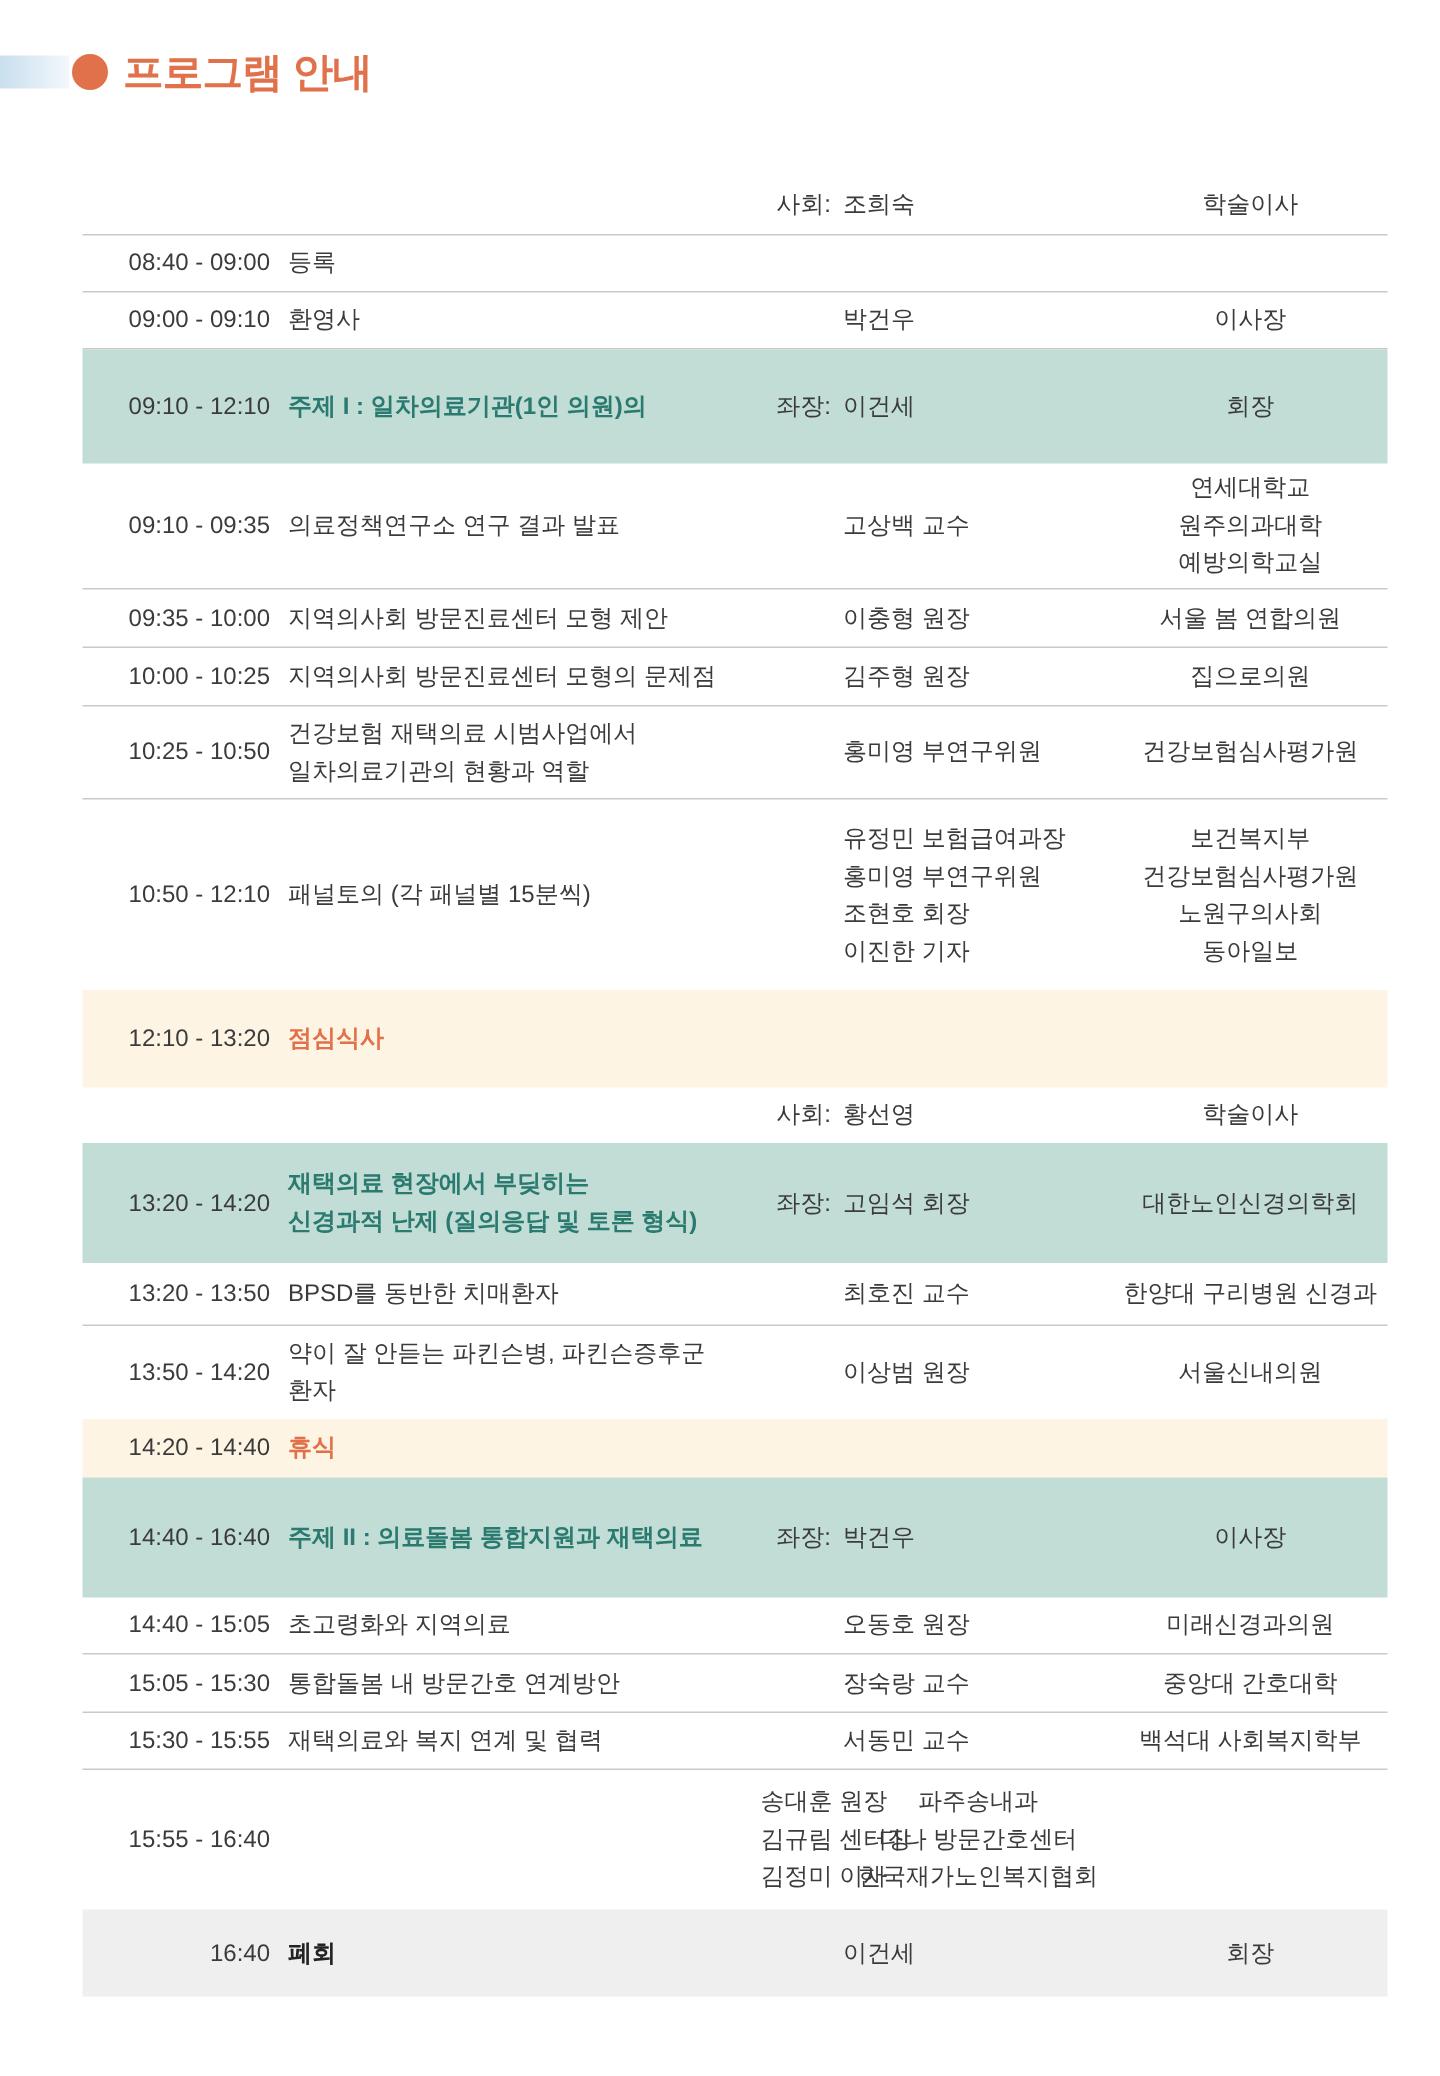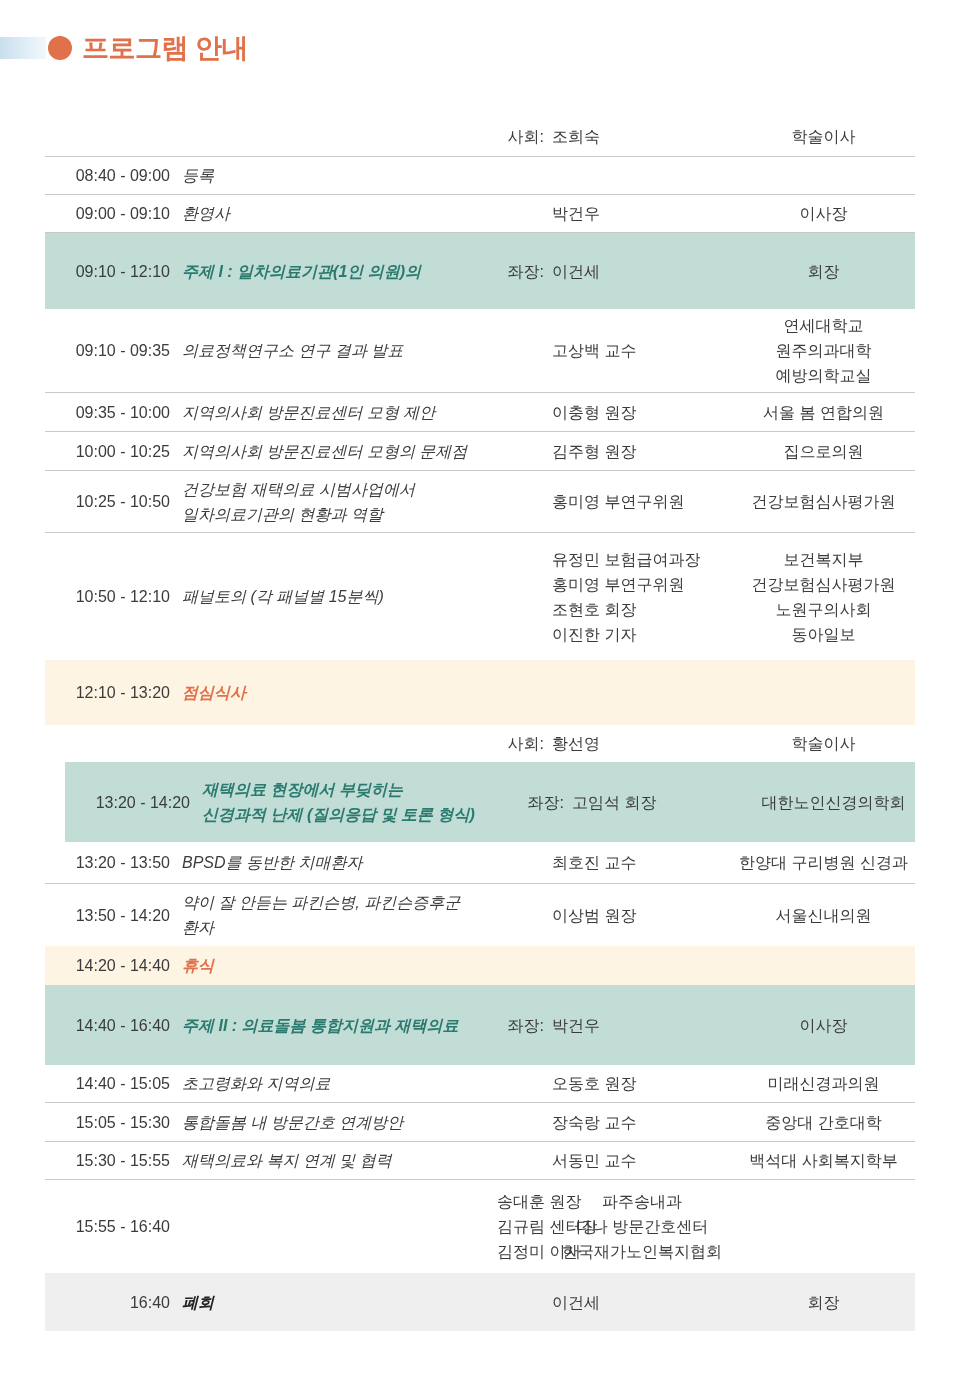--- a/index.html
+++ b/index.html
@@ -37,39 +37,39 @@
     margin-left:2px;
   }
   .header-title{
     margin-left:10px;
     font-size:27px;font-weight:bold;color:var(--accent);
     letter-spacing:-0.5px;
   }
 
   
   .table{
-    position:absolute;top:117px;left:45px;width:870px;
+    position:absolute;top:117px;left:55px;width:870px;
     display:flex;flex-direction:column;
   }
   .row{
     box-sizing:border-box;
     display:grid;
     grid-template-columns:125px 327px 55px 180px 1fr;
     align-items:center;
   }
   .row.bb{border-bottom:1px solid var(--line);}
   .row.bg-teal{background:var(--teal-bg);}
   .row.bg-cream{background:var(--cream-bg);}
   .row.bg-gray{background:var(--gray-bg);}
 
   .cell{display:flex;flex-direction:column;justify-content:center;}
   .line{font-size:16px;line-height:25px;white-space:nowrap;}
 
   .time-cell{align-items:flex-end;text-align:center;}
-  .title-cell{align-items:flex-start;padding-left:12px;font-style:italic;}
+  .title-cell{align-items:flex-start;padding-left:12px;}
   .role-cell{align-items:flex-end;padding-right:8px;}
   .names-cell{align-items:flex-start;}
   .affils-cell{align-items:center;}
 
   .title-cell.session .line{color:var(--teal-text);font-weight:bold;}
   .title-cell.break .line{color:var(--accent);font-weight:bold;}
   .title-cell.closing .line{font-weight:bold;color:#222;}
 </style>
 </head>
 <body>
@@ -238,21 +238,21 @@
         <div class="cell role-cell">
           <div class="line">사회:</div>
         </div>
         <div class="cell names-cell">
           <div class="line">황선영</div>
         </div>
         <div class="cell affils-cell">
           <div class="line">학술이사</div>
         </div>
       </div>
-      <div class="row bg-teal" style="height: 80px; margin-left: 20px;">
+      <div class="row bg-teal" style="height: 80px;">
         <div class="cell time-cell">
           <div class="line">13:20 - 14:20</div>
         </div>
         <div class="cell title-cell session">
           <div class="line">재택의료 현장에서 부딪히는</div>
           <div class="line">신경과적 난제 (질의응답 및 토론 형식)</div>
         </div>
         <div class="cell role-cell">
           <div class="line">좌장:</div>
         </div>

